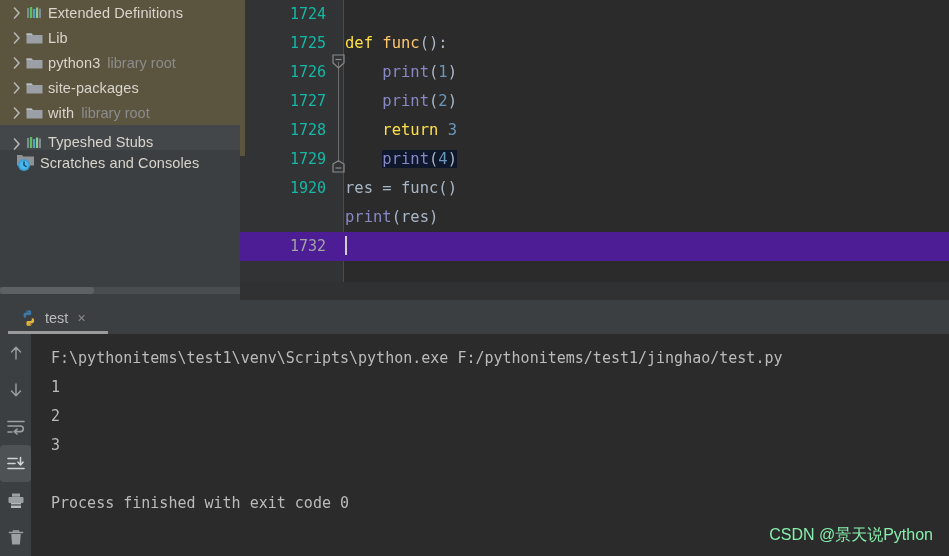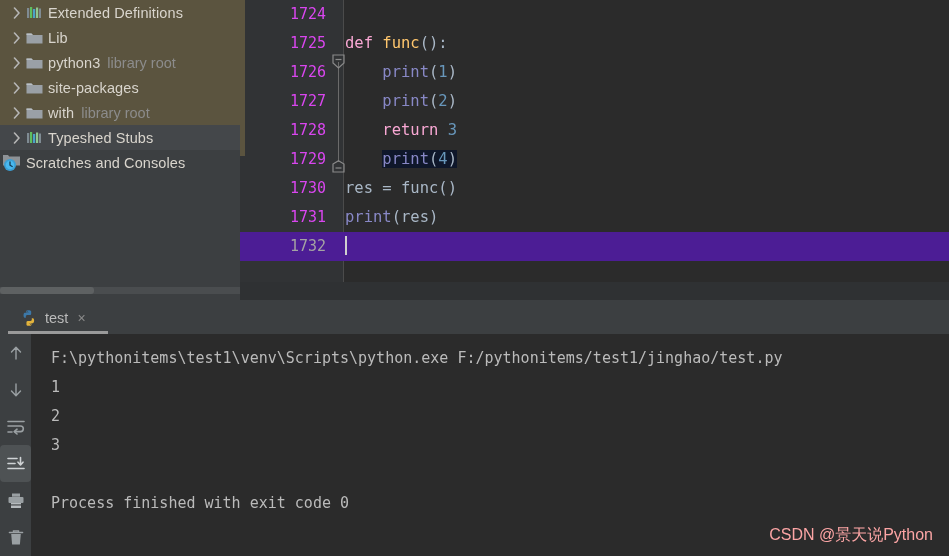--- a/index.html
+++ b/index.html
@@ -21,31 +21,31 @@
   }
   .tree-olive {
     position:absolute; left:0; top:0; width:240px; height:126px;
     background:#5b543f;
   }
   .tree-rows { position:absolute; left:0; top:0; width:240px; }
   .tree-row {
     position:relative; height:25px; display:flex; align-items:center;
     padding-left:8px; white-space:nowrap;
   }
-  .tree-row.selected { background:#44474a; }
+  .tree-row.selected { background:#44474a;align-items:flex-end; }
   .twisty {
     width:18px; flex:0 0 18px; display:flex; align-items:center; justify-content:center;
     color:#b6b6b6; font-size:13px; line-height:1;
   }
   .twisty svg { display:block; }
   .ico { width:22px; flex:0 0 22px; display:flex; align-items:center; justify-content:flex-start; }
   .ico svg { display:block; }
   .tree-label { color:#d9d5cd; font-size:14.5px; letter-spacing:.1px; }
   .tree-sub { color:#8c8c8c; font-size:14.5px; margin-left:7px; }
-  .tree-row.plain { padding-left:2px; }
+  .tree-row.plain { padding-left:16px; }
 
   .tree-hscroll {
     position:absolute; left:0; bottom:6px; width:94px; height:7px;
     background:#5e6162; border-radius:3px;
   }
   .tree-hscroll-track {
     position:absolute; left:0; bottom:6px; width:240px; height:7px;
     background:#4a4d4f;
   }
 
@@ -68,33 +68,33 @@
     position:absolute; left:0; top:0; width:709px; height:282px;
     font-family:"DejaVu Sans Mono", monospace;
     font-size:15.5px;
   }
   .line {
     position:relative; height:29px; line-height:29px; white-space:pre;
   }
   .line.current { background:#4c1d95; }
   .lineno {
     position:absolute; left:0; top:0; width:86px; text-align:right;
-    color:#d946ef; font-family:"DejaVu Sans Mono", monospace; font-size:15px;
+    color:#14b8a6; font-family:"DejaVu Sans Mono", monospace; font-size:15px;
   }
   .line.current .lineno { color:#a4a3a3; }
   .codetext {
     position:absolute; left:105px; top:0; color:#a9b7c6;
   }
   .foldline {
     position:absolute; left:98px; top:62px; width:1px; height:100px; background:#6b6b6b;
   }
   .foldmark { position:absolute; left:92px; }
   .foldmark svg { display:block; }
 
-  .tok-kw  { color:#f9a8d4; }
+  .tok-kw  { color:#fde047; }
   .tok-fn  { color:#ffc66d; }
   .tok-bi  { color:#8888c6; }
   .tok-num { color:#6897bb; }
   .tok-def { color:#a9b7c6; }
   .hl { background:#0f172a; }
 
   .caret {
     display:inline-block; width:2px; height:19px; background:#cfcfcf;
     vertical-align:-4px;
   }
@@ -139,21 +139,21 @@
     background:#2b2b2b;
     font-family:"DejaVu Sans Mono", monospace;
     font-size:15px; color:#bbbbbb;
     padding:10px 12px 0 20px;
   }
   .out-line { height:29px; line-height:29px; white-space:pre; color:#bbbbbb; }
   .out-line.blank { color:transparent; }
 
   .watermark {
     position:absolute; right:16px; bottom:10px;
-    color:#fca5a5; font-size:16px;
+    color:#86efac; font-size:16px;
     font-family:"Liberation Sans", sans-serif;
   }
 </style>
 </head>
 <body>
 
 <div class="app">
 
   <div class="top">
 
@@ -322,26 +322,25 @@
           <span class="lineno">1728</span>
           <span class="codetext">    <span class="tok-kw">return</span> <span class="tok-num">3</span></span>
         </div>
 
         <div class="line">
           <span class="lineno">1729</span>
           <span class="codetext">    <span class="hl"><span class="tok-bi">print</span><span class="tok-def">(</span><span class="tok-num">4</span><span class="tok-def">)</span></span></span>
         </div>
 
         <div class="line">
-          <span class="lineno">1730</span>
+          <span class="lineno">1920</span>
           <span class="codetext"><span class="tok-def">res = </span><span class="tok-def">func()</span></span>
         </div>
 
         <div class="line">
-          <span class="lineno">1731</span>
           <span class="codetext"><span class="tok-bi">print</span><span class="tok-def">(res)</span></span>
         </div>
 
         <div class="line current">
           <span class="lineno">1732</span>
           <span class="codetext"><span class="caret"></span></span>
         </div>
 
       </div>
 

